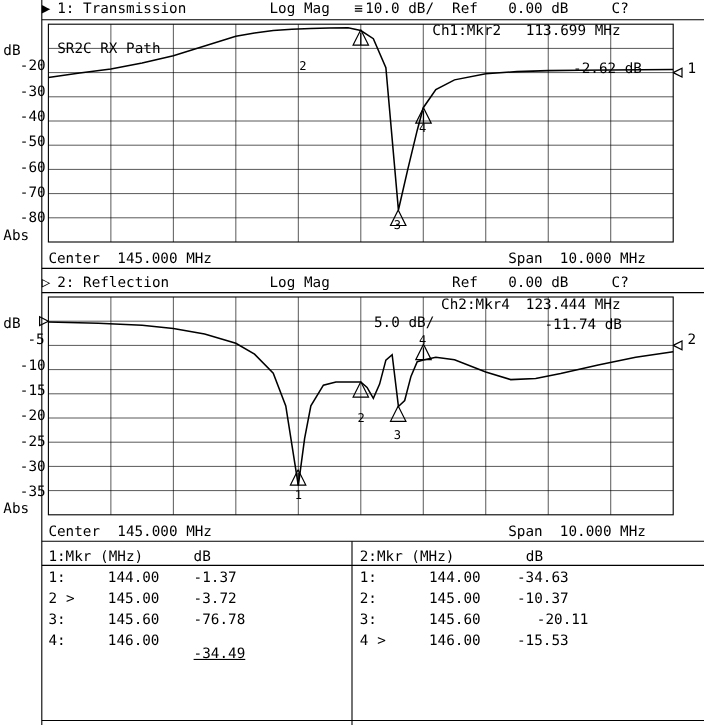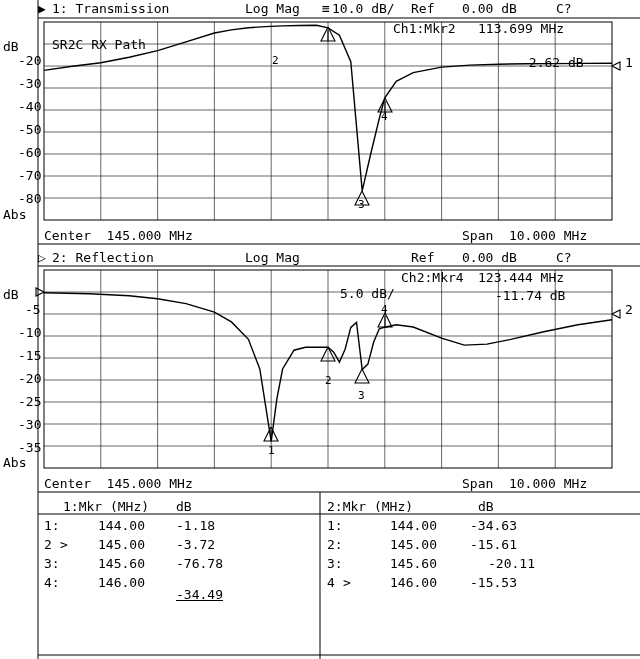--- a/index.html
+++ b/index.html
@@ -64,27 +64,27 @@
   <div class="t" style="left:3px;top:456px;">Abs</div>
 
   <div class="t" style="left:401px;top:271px;">Ch2:Mkr4</div>
   <div class="t" style="left:478px;top:271px;">123.444 MHz</div>
   <div class="t" style="left:495px;top:289px;">-11.74 dB</div>
   <div class="t" style="left:625px;top:303px;">2</div>
 
   <div class="t" style="left:44px;top:477px;">Center  145.000 MHz</div>
   <div class="t" style="left:462px;top:477px;">Span  10.000 MHz</div>
 
-  <div class="t" style="left:44px;top:500px;margin-left:19px;">1:Mkr (MHz)</div>
+  <div class="t" style="left:44px;top:500px;">1:Mkr (MHz)</div>
   <div class="t" style="left:176px;top:500px;">dB</div>
 
   <div class="t" style="left:44px;top:519px;">1:</div>
   <div class="t" style="left:60px;top:519px;"></div>
   <div class="t" style="left:98px;top:519px;">144.00</div>
-  <div class="t" style="left:176px;top:519px;">-1.18</div>
+  <div class="t" style="left:176px;top:519px;">-1.37</div>
 
   <div class="t" style="left:44px;top:538px;">2</div>
   <div class="t" style="left:60px;top:538px;">&gt;</div>
   <div class="t" style="left:98px;top:538px;">145.00</div>
   <div class="t" style="left:176px;top:538px;">-3.72</div>
 
   <div class="t" style="left:44px;top:557px;">3:</div>
   <div class="t" style="left:98px;top:557px;">145.60</div>
   <div class="t" style="left:176px;top:557px;text-align:right;">-76.78</div>
 
@@ -94,21 +94,21 @@
 
   <div class="t" style="left:327px;top:500px;">2:Mkr (MHz)</div>
   <div class="t" style="left:478px;top:500px;">dB</div>
 
   <div class="t" style="left:327px;top:519px;">1:</div>
   <div class="t" style="left:390px;top:519px;">144.00</div>
   <div class="t" style="left:470px;top:519px;">-34.63</div>
 
   <div class="t" style="left:327px;top:538px;">2:</div>
   <div class="t" style="left:390px;top:538px;">145.00</div>
-  <div class="t" style="left:470px;top:538px;">-15.61</div>
+  <div class="t" style="left:470px;top:538px;">-10.37</div>
 
   <div class="t" style="left:327px;top:557px;">3:</div>
   <div class="t" style="left:390px;top:557px;">145.60</div>
   <div class="t" style="left:488px;top:557px;">-20.11</div>
 
   <div class="t" style="left:327px;top:576px;">4</div>
   <div class="t" style="left:343px;top:576px;">&gt;</div>
   <div class="t" style="left:390px;top:576px;">146.00</div>
   <div class="t" style="left:470px;top:576px;">-15.53</div>
 

